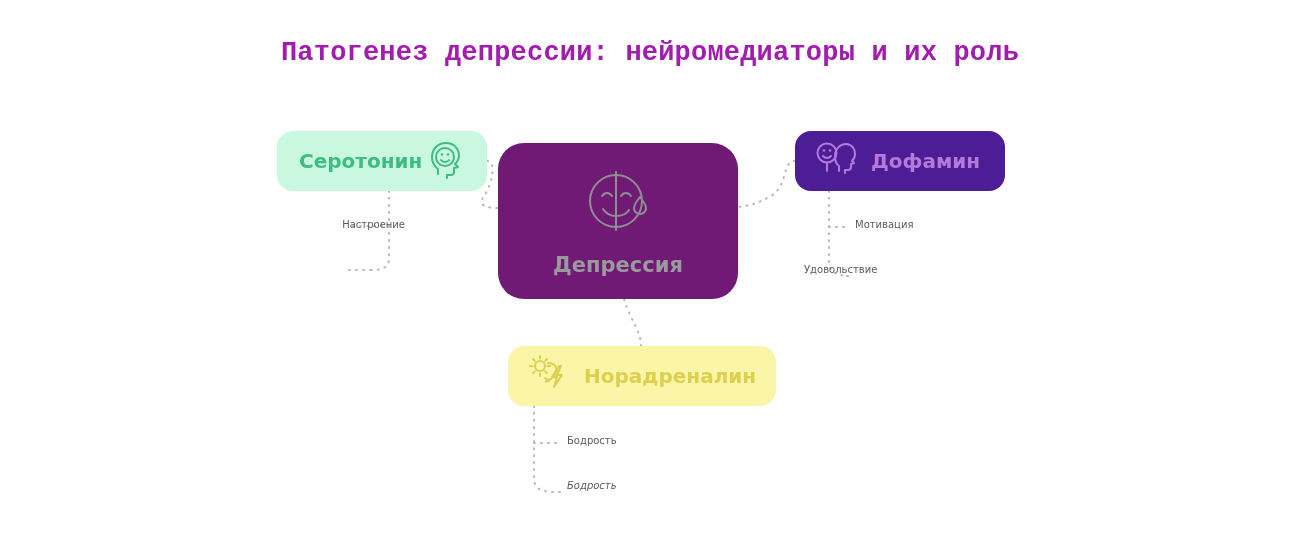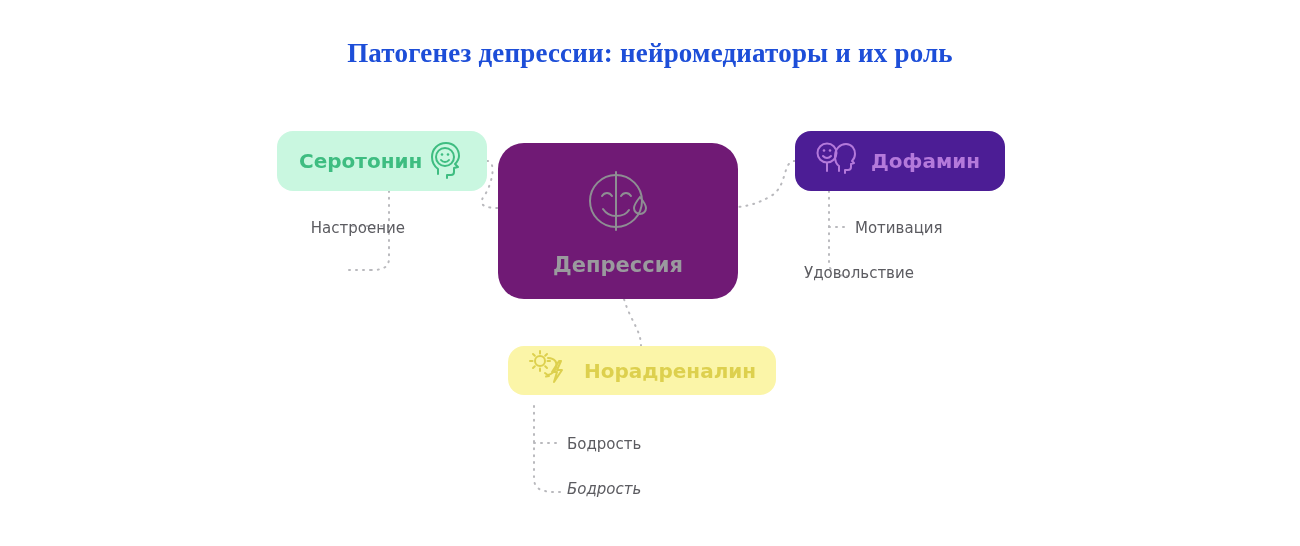--- a/index.html
+++ b/index.html
@@ -23,23 +23,23 @@
 
   
   .title {
     position: absolute;
     top: 38px;
     left: 0;
     width: 1300px;
     text-align: center;
     font-size: 27px;
     font-weight: 700;
-    color: #1d4ed8;
+    color: #a21caf;
     letter-spacing: 0.2px;
-    font-family: Liberation Serif, serif;
+    font-family: Liberation Mono, monospace;
   }
 
   
   #links {
     position: absolute;
     left: 0;
     top: 0;
     width: 1300px;
     height: 546px;
     pointer-events: none;
@@ -107,32 +107,32 @@
     gap: 14px;
     padding: 0 20px 0 18px;
   }
   #node-dopamine .node-label { color: #b479db; }
 
   
   #node-noradrenaline {
     left: 508px;
     top: 346px;
     width: 268px;
-    height: 49px;
+    height: 60px;
     background: #fbf5a8;
     justify-content: flex-start;
     gap: 14px;
     padding: 0 20px 0 18px;
   }
   #node-noradrenaline .node-label { color: #ddd04e; }
 
   
   .sub {
     position: absolute;
-    font-size: 15px;
+    font-size: 10px;
     color: #5b5b60;
     white-space: nowrap;
     font-family: "DejaVu Sans", "Liberation Sans", sans-serif;
   }
   .sub.right-align { text-align: right; }
 
   #sub-mood            { left: 150px; top: 219px; width: 255px; }
   #sub-stability       { left: 150px; top: 259px; width: 255px; }
   #sub-motivation      { left: 855px; top: 219px; }
   #sub-pleasure        { left: 804px; top: 264px; }

